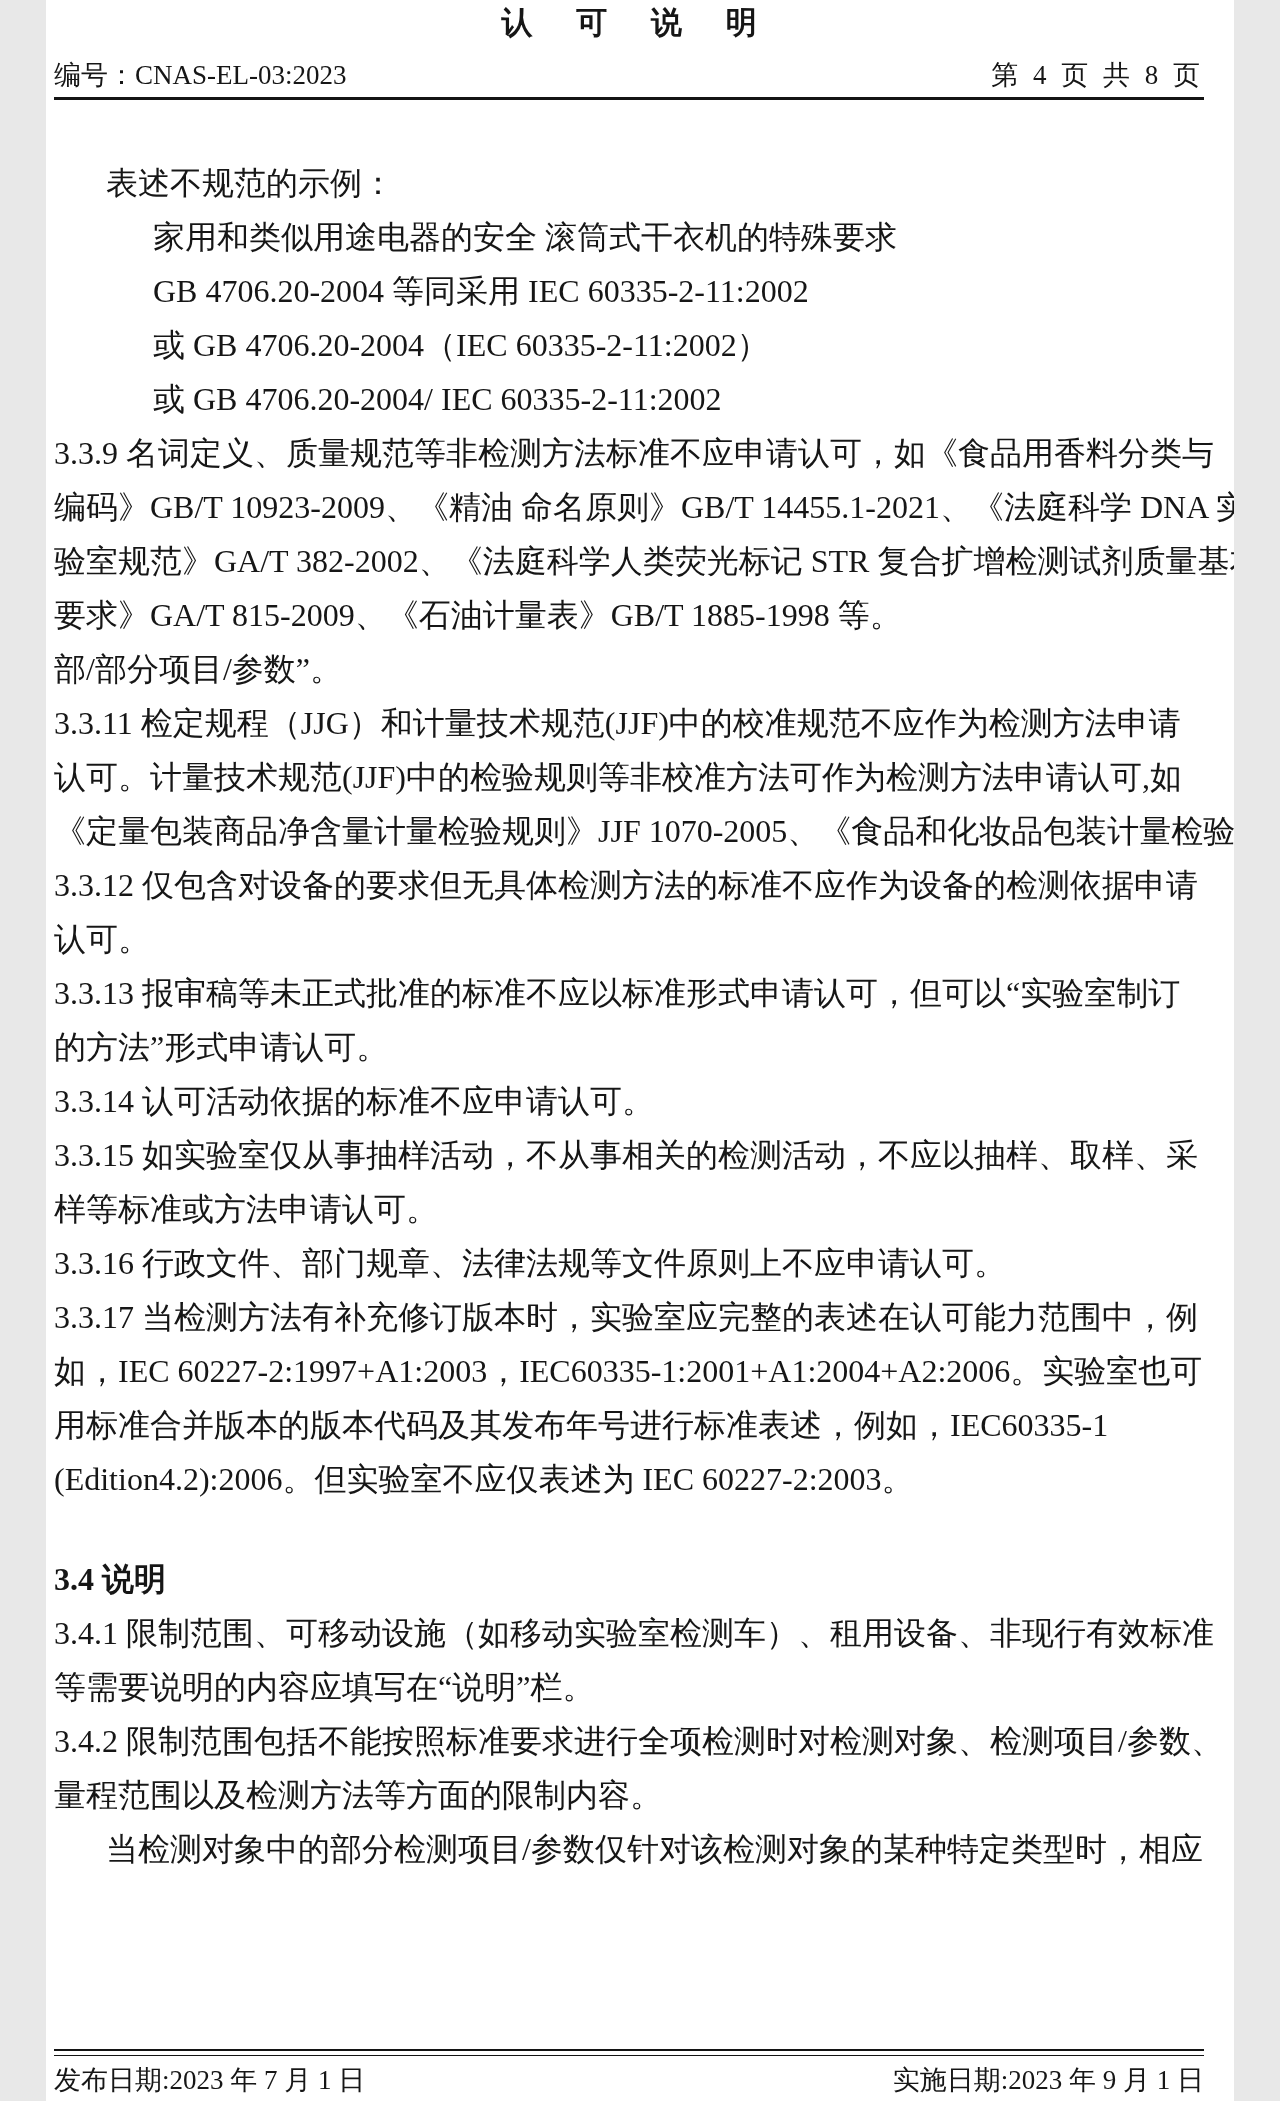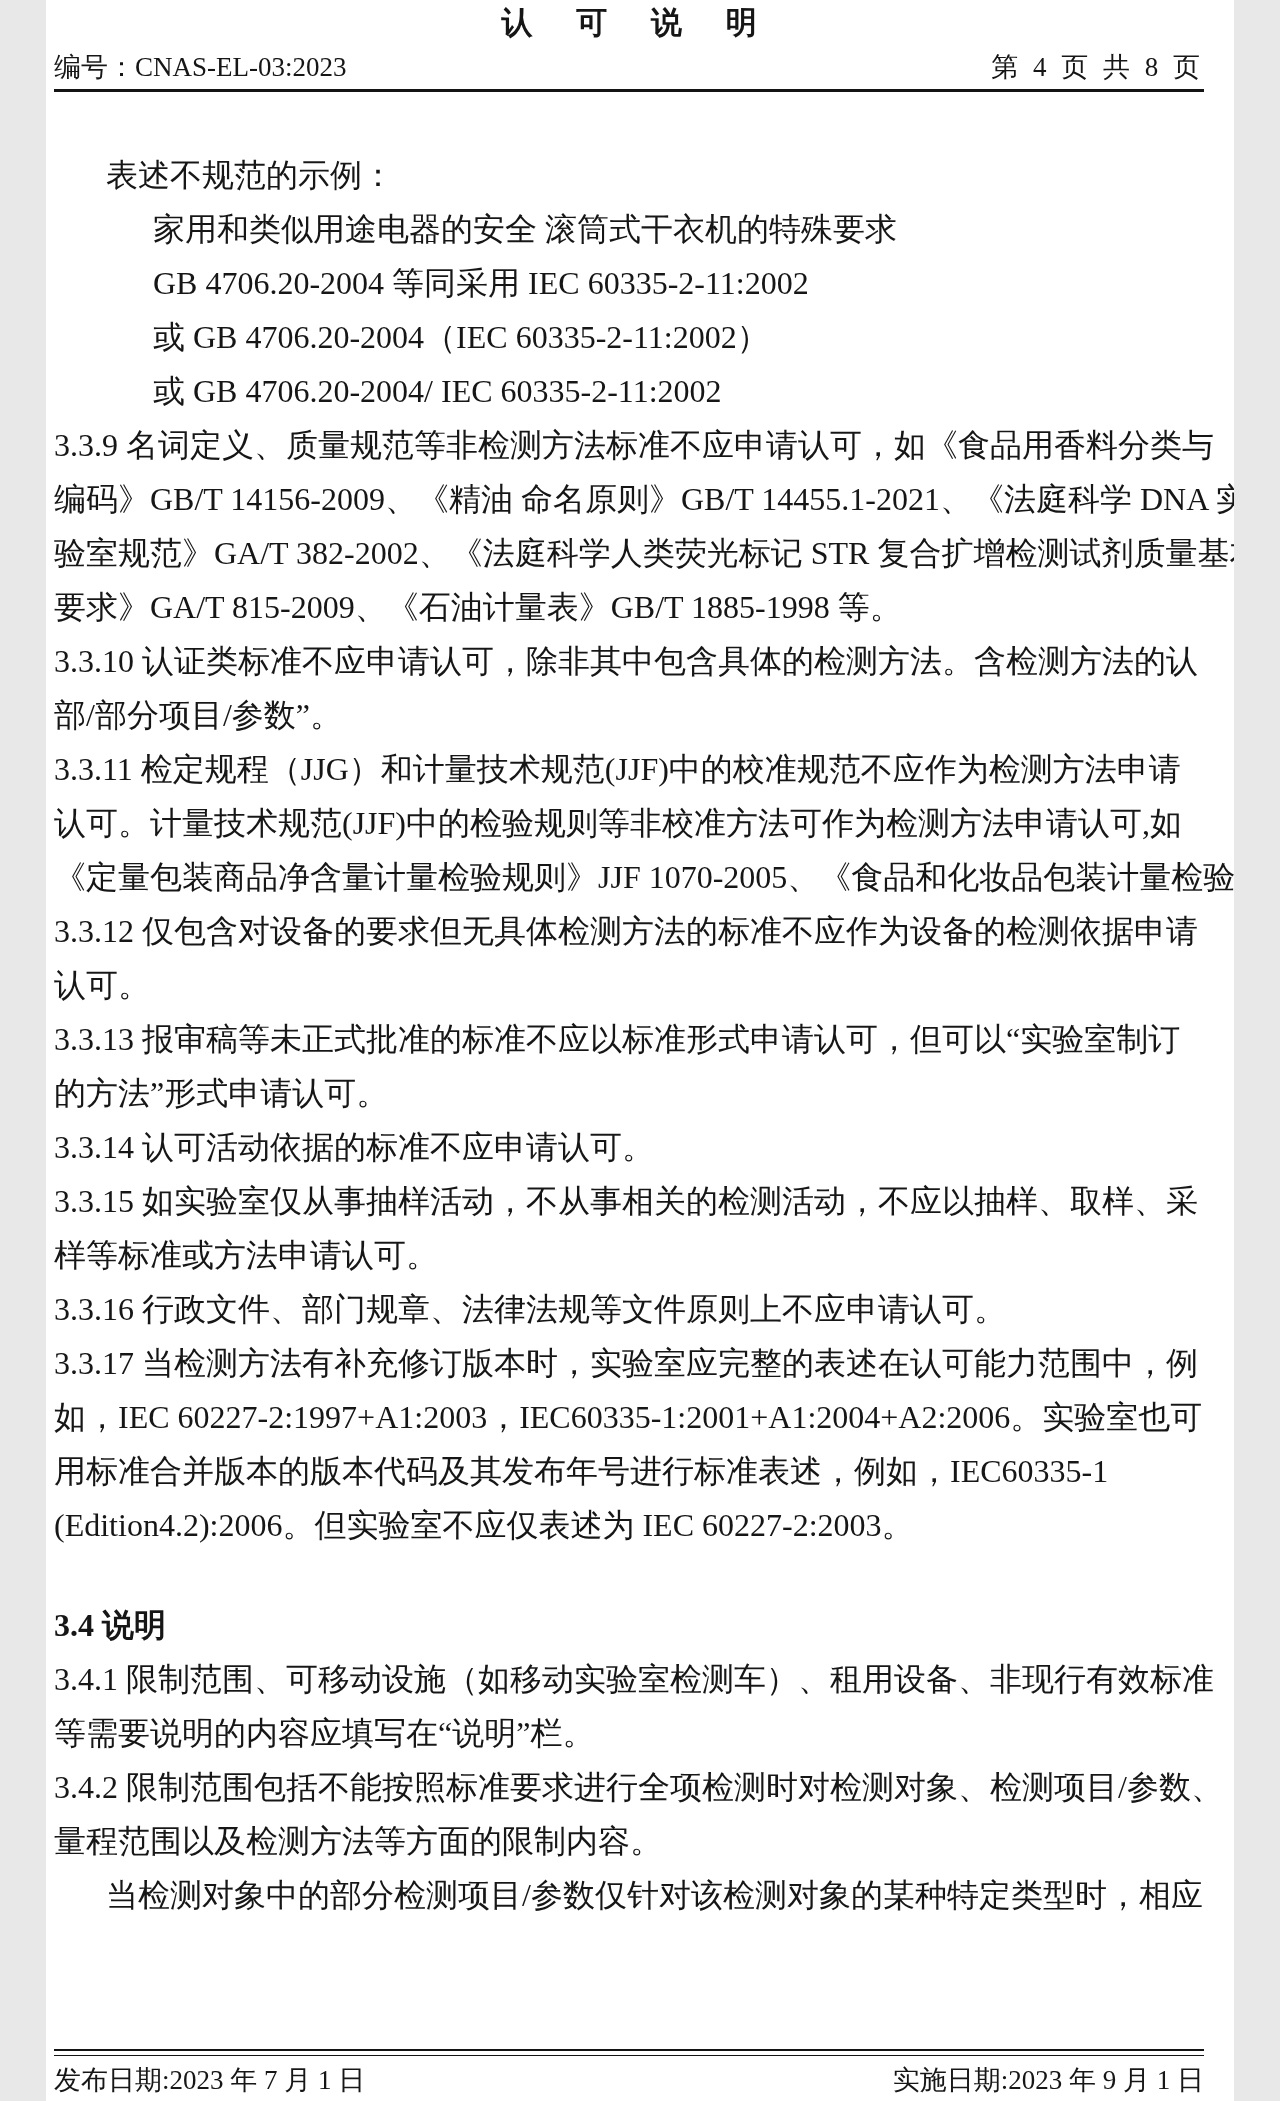--- a/index.html
+++ b/index.html
@@ -20,21 +20,21 @@
     letter-spacing:18px;
     line-height:38px;
     padding-left:18px; 
   }
   .meta-row {
     display:flex;
     justify-content:space-between;
     align-items:flex-end;
     font-size:27px;
     line-height:34px;
-    margin-top:8px;
+    margin-top:16px;
     padding-bottom:5px;
   }
   .page-info { letter-spacing:4px; }
   .header-rule {
     height:0;
     border-top:3px solid #141414;
     margin:0 30px 0 8px;
   }
   .doc-body {
     padding:56px 62px 0 8px;
@@ -81,24 +81,23 @@
   </div>
   <div class="header-rule"></div>
 
   <div class="doc-body">
       <div class="line ind1">表述不规范的示例：</div>
       <div class="line ind2">家用和类似用途电器的安全 滚筒式干衣机的特殊要求</div>
       <div class="line ind2">GB 4706.20-2004 等同采用 IEC 60335-2-11:2002</div>
       <div class="line ind2">或 GB 4706.20-2004（IEC 60335-2-11:2002）</div>
       <div class="line ind2">或 GB 4706.20-2004/ IEC 60335-2-11:2002</div>
       <div class="line">3.3.9 名词定义、质量规范等非检测方法标准不应申请认可，如《食品用香料分类与</div>
-      <div class="line">编码》GB/T 14156-2009、《精油 命名原则》GB/T 14455.1-2021、《法庭科学 DNA 实</div>
+      <div class="line">编码》GB/T 10923-2009、《精油 命名原则》GB/T 14455.1-2021、《法庭科学 DNA 实</div>
       <div class="line">验室规范》GA/T 382-2002、《法庭科学人类荧光标记 STR 复合扩增检测试剂质量基本</div>
       <div class="line">要求》GA/T 815-2009、《石油计量表》GB/T 1885-1998 等。</div>
-      <div class="line">3.3.10 认证类标准不应申请认可，除非其中包含具体的检测方法。含检测方法的认</div>
       <div class="line">部/部分项目/参数”。</div>
       <div class="line">3.3.11 检定规程（JJG）和计量技术规范(JJF)中的校准规范不应作为检测方法申请</div>
       <div class="line">认可。计量技术规范(JJF)中的检验规则等非校准方法可作为检测方法申请认可,如</div>
       <div class="line">《定量包装商品净含量计量检验规则》JJF 1070-2005、《食品和化妆品包装计量检验</div>
       <div class="line">3.3.12 仅包含对设备的要求但无具体检测方法的标准不应作为设备的检测依据申请</div>
       <div class="line">认可。</div>
       <div class="line">3.3.13 报审稿等未正式批准的标准不应以标准形式申请认可，但可以“实验室制订</div>
       <div class="line">的方法”形式申请认可。</div>
       <div class="line">3.3.14 认可活动依据的标准不应申请认可。</div>
       <div class="line">3.3.15 如实验室仅从事抽样活动，不从事相关的检测活动，不应以抽样、取样、采</div>

